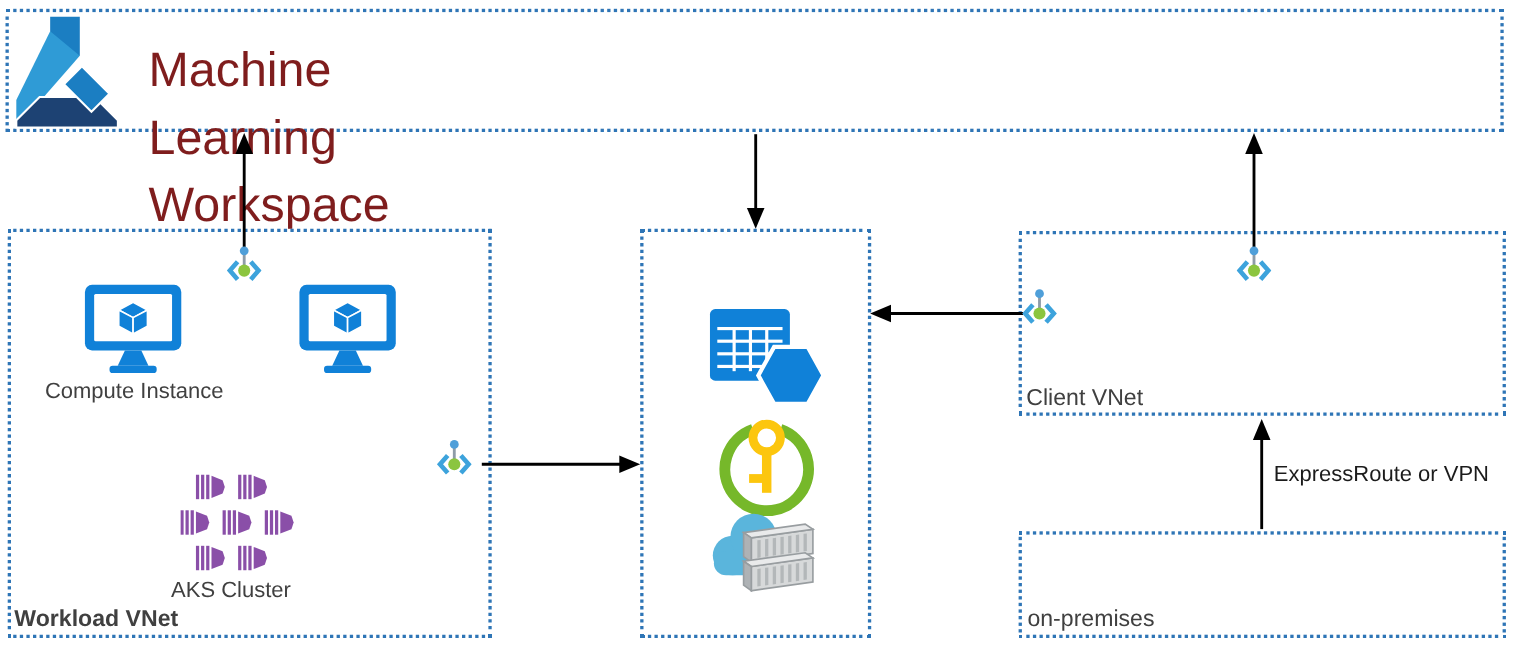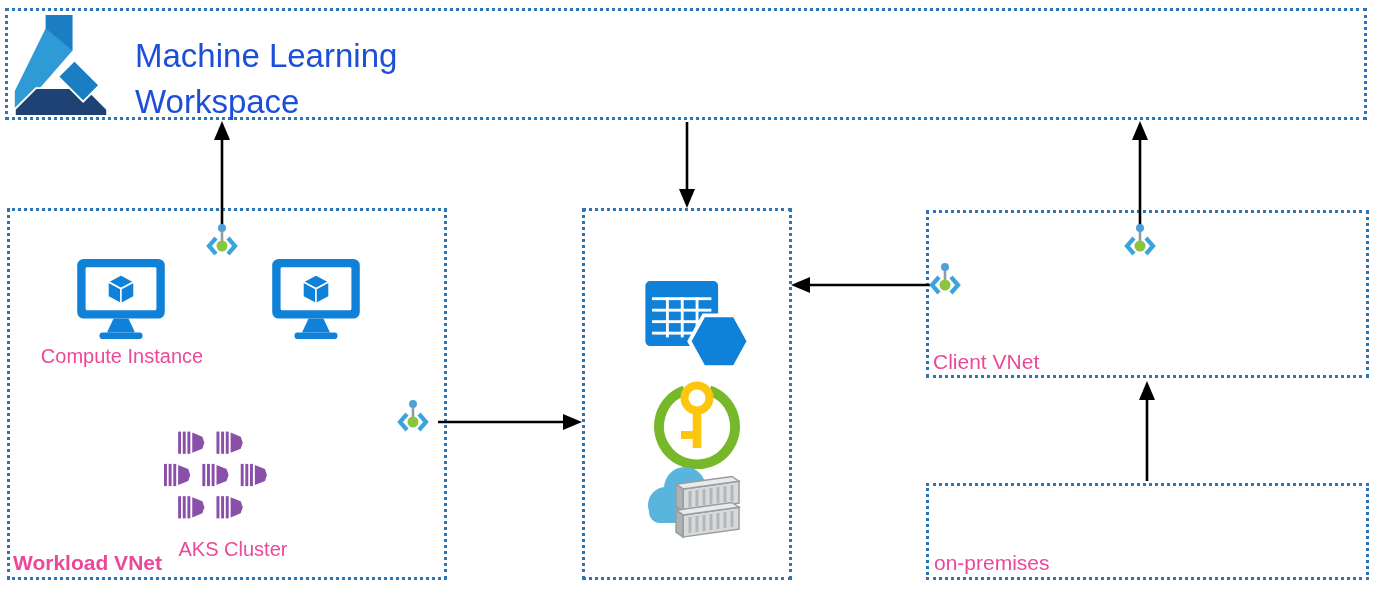--- a/index.html
+++ b/index.html
@@ -2,26 +2,26 @@
 <html><head>
 <meta charset="utf-8">
 <style>
   html,body{margin:0;padding:0;background:#fff;}
   .canvas{
     position:relative;width:1375px;height:590px;background:#ffffff;
     font-family:"Liberation Sans","DejaVu Sans",sans-serif;color:#1b1b1b;
     overflow:hidden;
   }
   .dbox{position:absolute;border:3px dotted #2e75b6;box-sizing:border-box;background:#fff;}
-  .lbl{position:absolute;white-space:nowrap;color:#ec4899;}
+  .lbl{position:absolute;white-space:nowrap;color:#404040;}
   .vnet-label{font-size:21px;}
   .icon-label{font-size:20px;text-align:center;}
   .ml-title{
     position:absolute;left:127px;top:22px;width:310px;
-    font-size:33px;line-height:1.4;color:#1d4ed8;
+    font-size:44px;line-height:1.4;color:#7f1d1d;
   }
   .er-label{position:absolute;left:1158px;top:420px;font-size:20px;}
   svg{display:block;}
   .abs{position:absolute;}
 </style>
 </head>
 <body>
 
 <div class="canvas">
 
@@ -90,21 +90,21 @@
     <div class="lbl icon-label" style="left:12px;top:134px;width:200px;">Compute Instance</div>
     <svg class="abs" style="left:154px;top:220px" width="108" height="90" viewBox="0 0 107 88">
       <use href="#aks-unit" x="14" y="0"></use>
         <use href="#aks-unit" x="52" y="0"></use>
       <use href="#aks-unit" x="0" y="32"></use>
         <use href="#aks-unit" x="38" y="32"></use>
         <use href="#aks-unit" x="76" y="32"></use>
       <use href="#aks-unit" x="14" y="64"></use>
         <use href="#aks-unit" x="52" y="64"></use>
     </svg>
-    <div class="lbl icon-label" style="left:123px;top:315px;width:200px;margin-top:12px;">AKS Cluster</div>
+    <div class="lbl icon-label" style="left:100px;top:315px;width:200px;">AKS Cluster</div>
     <div class="lbl vnet-label" style="left:3px;bottom:2px;font-weight:bold;">Workload VNet</div>
   </div>
 
   <div class="dbox" style="left:582px;top:208px;width:210px;height:372px;">
 
     <svg class="abs" style="left:60px;top:70px" width="106" height="88" viewBox="0 0 110 92">
       <rect x="0" y="0" width="76" height="68" rx="5" fill="#1081d8"></rect>
       <g fill="#ffffff">
         <rect x="7" y="17" width="62" height="3"></rect>
         <rect x="7" y="29" width="62" height="3"></rect>
@@ -171,14 +171,15 @@
   <svg class="abs" style="left:397px;top:397px" width="32" height="38" viewBox="0 0 32 38">
       <use href="#pe-icon"></use>
     </svg>
   <svg class="abs" style="left:929px;top:260px" width="32" height="38" viewBox="0 0 32 38">
       <use href="#pe-icon"></use>
     </svg>
   <svg class="abs" style="left:1124px;top:221px" width="32" height="38" viewBox="0 0 32 38">
       <use href="#pe-icon"></use>
     </svg>
 
+  <div class="er-label">ExpressRoute or VPN</div>
 
 </div>
 
 </body></html>

